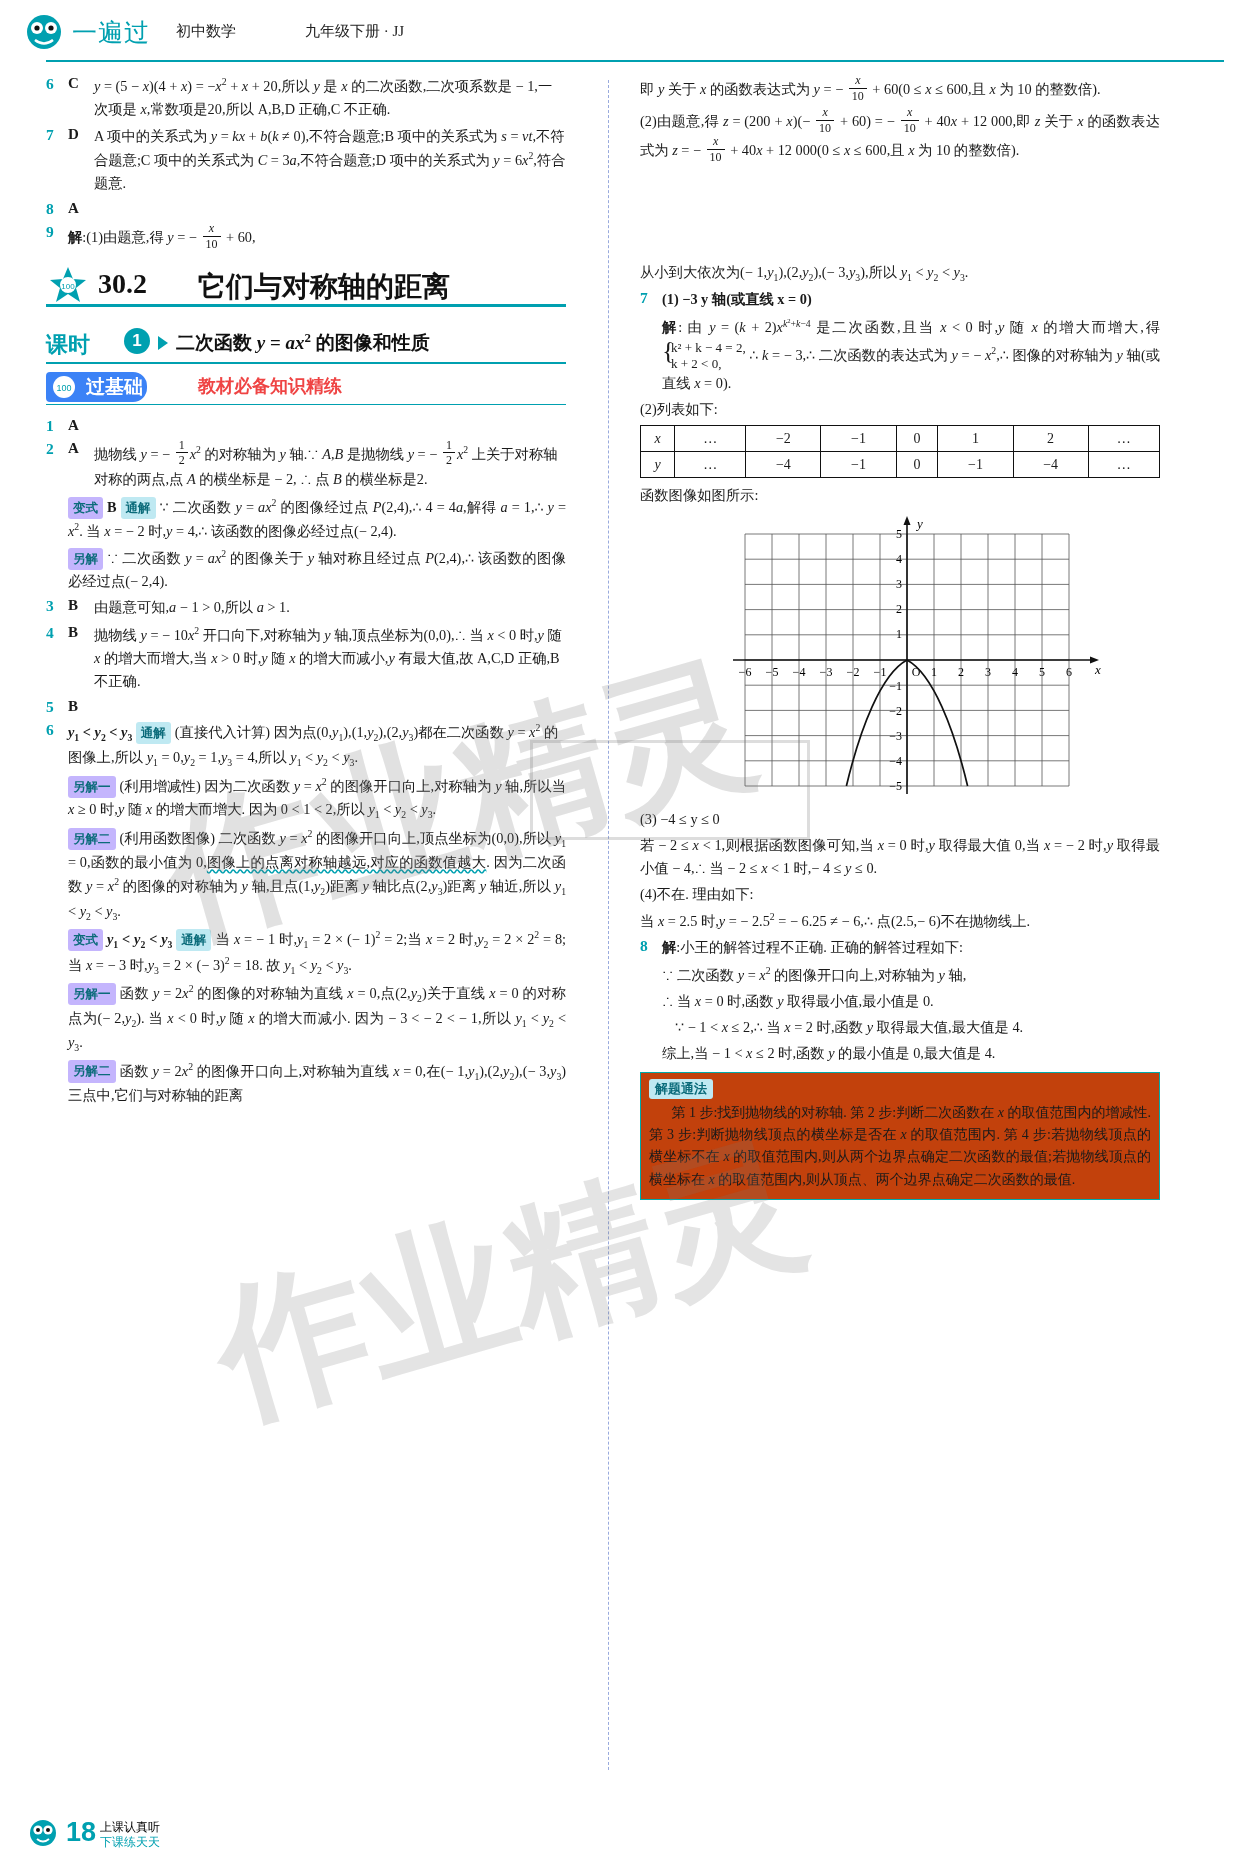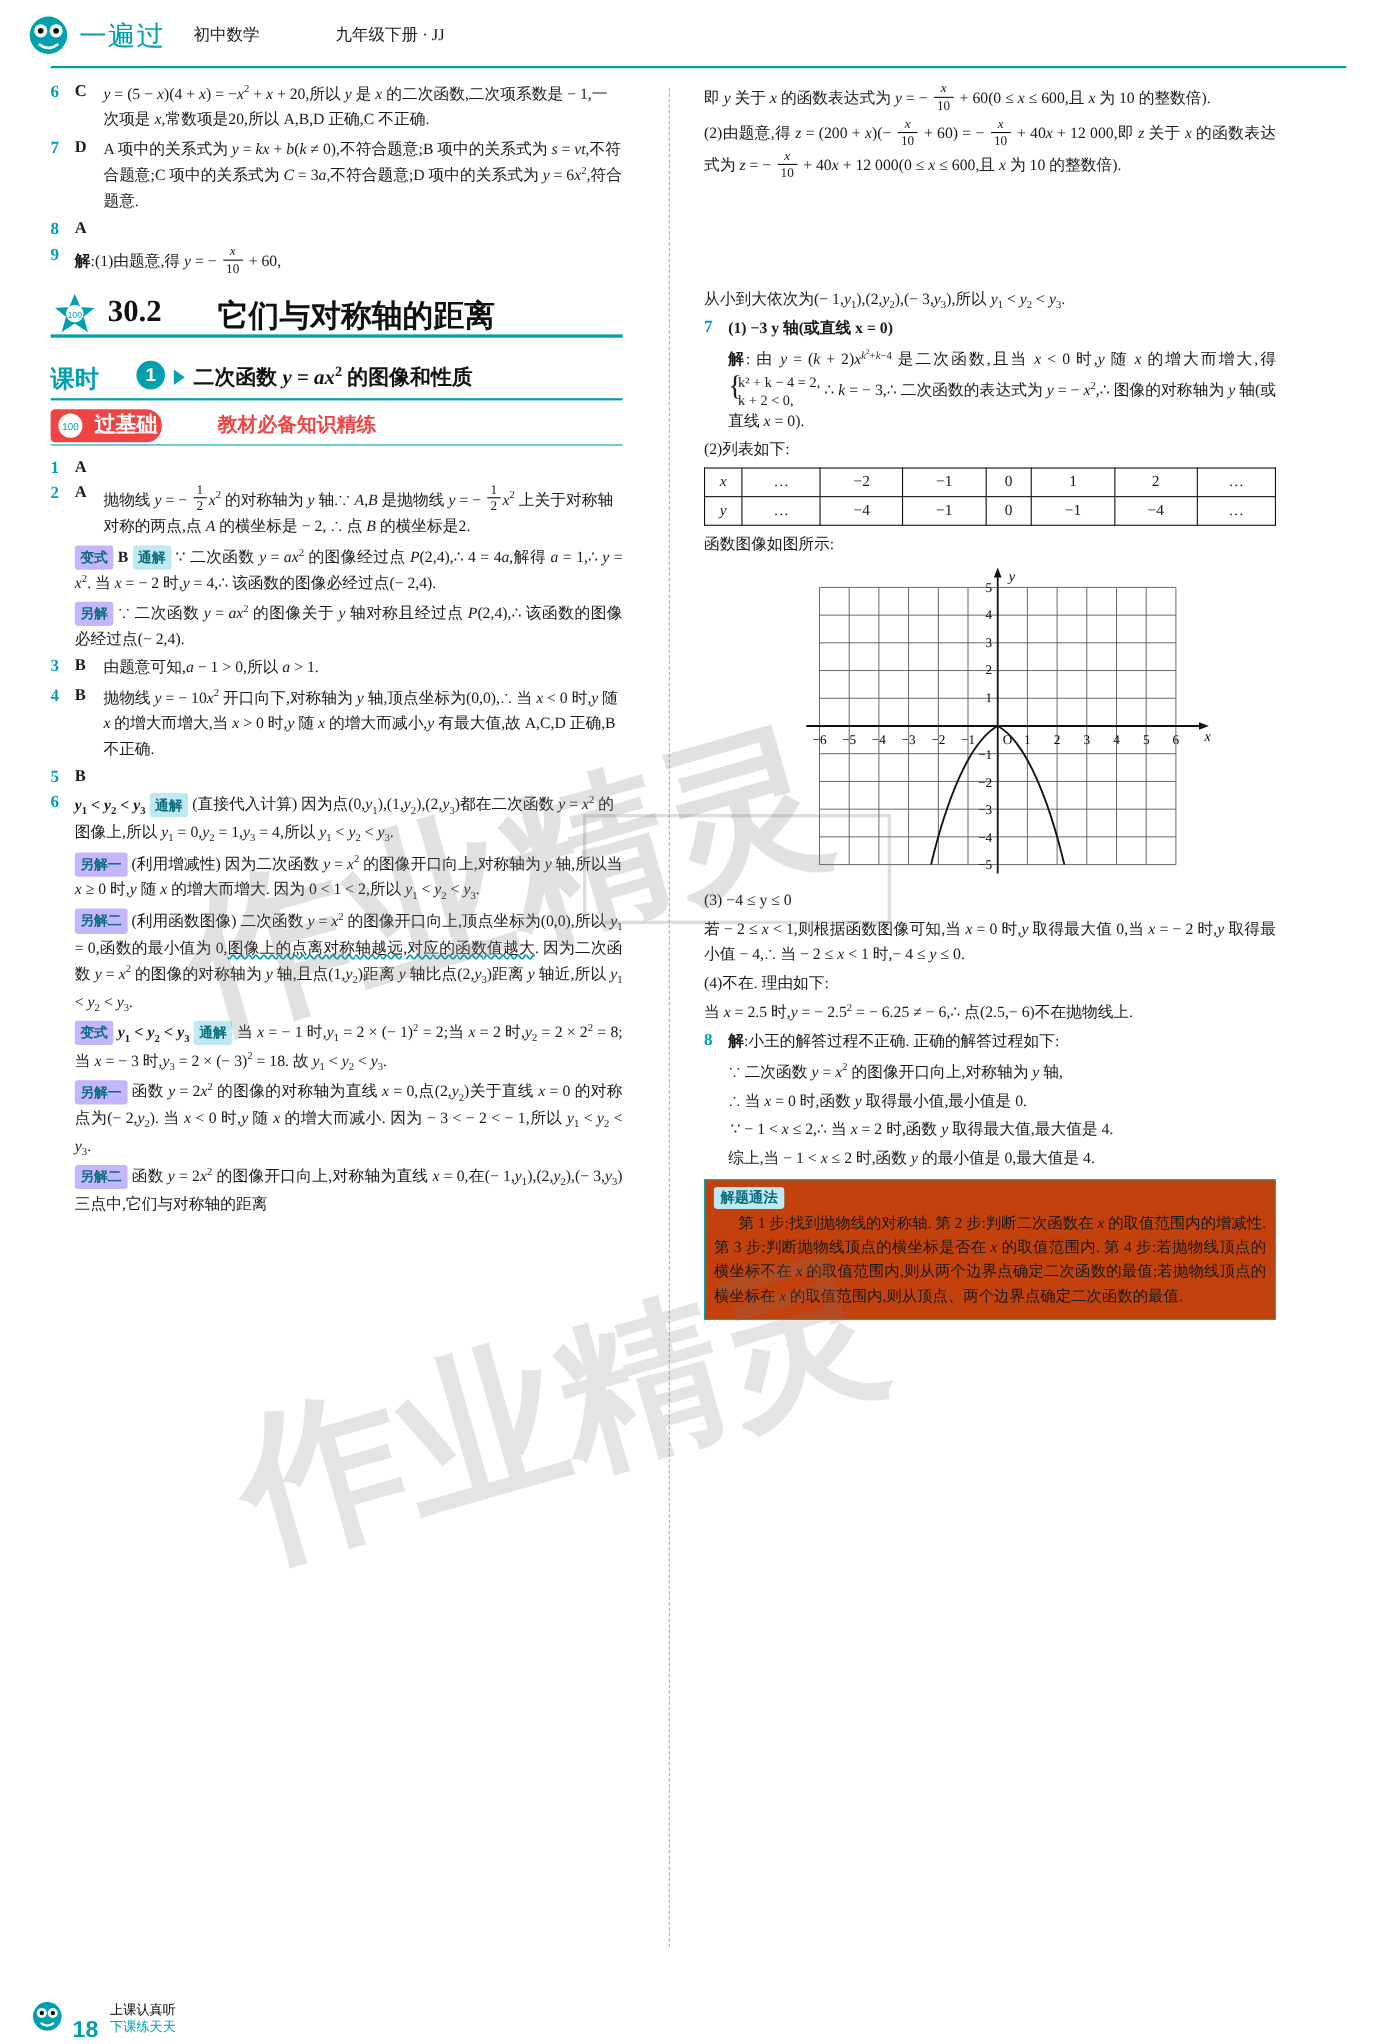--- a/index.html
+++ b/index.html
@@ -66,22 +66,22 @@
       background:#00a0b0; color:#fff; text-align:center; line-height:26px; font-size:17px; font-weight:bold;
       font-family:"Liberation Sans", sans-serif;}
   .ksbanner .tri { position:absolute; left:112px; top:10px; width:0; height:0;
       border-left:10px solid #00a0b0; border-top:7px solid transparent; border-bottom:7px solid transparent; }
   .ksbanner .kt { position:absolute; left:130px; top:4px; font-size:19px; font-weight:bold; color:#111; }
   .ksbanner .line { position:absolute; left:0; top:36px; width:100%; height:2px; background:#00a0b0; }
 
   
   .gjbanner { position:relative; height:36px; margin:6px 0 8px 0; }
   .gjbanner .lbl { position:absolute; left:0; top:0; height:30px; padding:0 4px 0 40px;
-      background:#ef4444; color:#fff; font-size:19px; font-weight:bold; line-height:30px;
-      border-radius:4px 14px 14px 4px; font-family:"Liberation Sans", sans-serif;text-decoration:underline;}
+      background:#3b82f6; color:#fff; font-size:19px; font-weight:bold; line-height:30px;
+      border-radius:4px 14px 14px 4px; font-family:"Liberation Sans", sans-serif;}
   .gjbanner .ball { position:absolute; left:4px; top:2px; width:28px; height:26px; }
   .gjbanner .txt { position:absolute; left:152px; top:2px; font-size:18px; font-weight:bold; color:#ef4444; }
   .gjbanner .line { position:absolute; left:0; top:32px; width:100%; height:1.5px; background:#00a0b0; }
 
   
   table.vt { border-collapse:collapse; margin:4px 0 6px 0; width:100%; font-size:14px; }
   table.vt td { border:1px solid #111; text-align:center; height:26px; }
   table.vt td.h { width:34px; font-style:italic; }
 
   
@@ -89,21 +89,21 @@
 
   
   .tipbox { border:1px solid #0aa; background:#c2410c; padding:6px 8px 8px 8px; margin-top:6px; }
   .tipbox .ttl { display:inline-block; background:#bfe9f2; color:#0b6b7a; font-size:13px; font-weight:bold;
      padding:1px 6px; border-radius:3px; margin-bottom:3px; font-family:"Liberation Sans", sans-serif;}
   .tipbox p { font-size:14px; line-height:1.6; text-indent:1.6em; margin:0; }
 
   
   .ftr { position:absolute; left:0; bottom:0; width:1250px; height:56px; }
   .ftr .logo { position:absolute; left:26px; bottom:10px; width:34px; height:30px; }
-  .ftr .pg { position:absolute; left:66px; bottom:0; font-size:21px; font-weight:bold; color:#00a0b0;
+  .ftr .pg { position:absolute; left:66px; bottom:10px; font-size:27px; font-weight:bold; color:#00a0b0;
       font-family:"Liberation Sans", sans-serif;}
   .ftr .t1 { position:absolute; left:100px; bottom:22px; font-size:12px; color:#000000; }
   .ftr .t2 { position:absolute; left:100px; bottom:7px; font-size:12px; color:#00a0b0; }
 
   
   .wm { position:absolute; left:160px; top:700px; font-size:150px; font-weight:bold;
       color:rgba(120,120,120,0.22); font-family:"Liberation Sans", sans-serif;
       transform:rotate(-16deg); white-space:nowrap; pointer-events:none; }
   .wm2 { position:absolute; left:210px; top:1180px; font-size:150px; font-weight:bold;
       color:rgba(120,120,120,0.20); font-family:"Liberation Sans", sans-serif;
@@ -428,21 +428,21 @@
       <div class="qbody">
         <b>解</b>:<span>小王的解答过程不正确. 正确的解答过程如下:</span>
       </div>
     </div>
     <div class="tx" style="margin-left:22px;">
       ∵ 二次函数 <span class="itx">y</span> = <span class="itx">x</span><sup>2</sup> 的图像开口向上,对称轴为 <span class="itx">y</span> 轴,
     </div>
     <div class="tx" style="margin-left:22px;">
       ∴ 当 <span class="itx">x</span> = 0 时,函数 <span class="itx">y</span> 取得最小值,最小值是 0.
     </div>
-    <div class="tx" style="margin-left:24px;">
+    <div class="tx" style="margin-left:35px;">
       ∵ − 1 &lt; <span class="itx">x</span> ≤ 2,∴ 当 <span class="itx">x</span> = 2 时,函数 <span class="itx">y</span> 取得最大值,最大值是 4.
     </div>
     <div class="tx" style="margin-left:22px;">
       综上,当 − 1 &lt; <span class="itx">x</span> ≤ 2 时,函数 <span class="itx">y</span> 的最小值是 0,最大值是 4.
     </div>
 
     <div class="tipbox">
       <div class="ttl">解题通法</div>
       <p>
         第 1 步:找到抛物线的对称轴. 第 2 步:判断二次函数在 <span class="itx">x</span> 的取值范围内的增减性. 第 3 步:判断抛物线顶点的横坐标是否在 <span class="itx">x</span> 的取值范围内. 第 4 步:若抛物线顶点的横坐标不在 <span class="itx">x</span> 的取值范围内,则从两个边界点确定二次函数的最值;若抛物线顶点的横坐标在 <span class="itx">x</span> 的取值范围内,则从顶点、两个边界点确定二次函数的最值.

